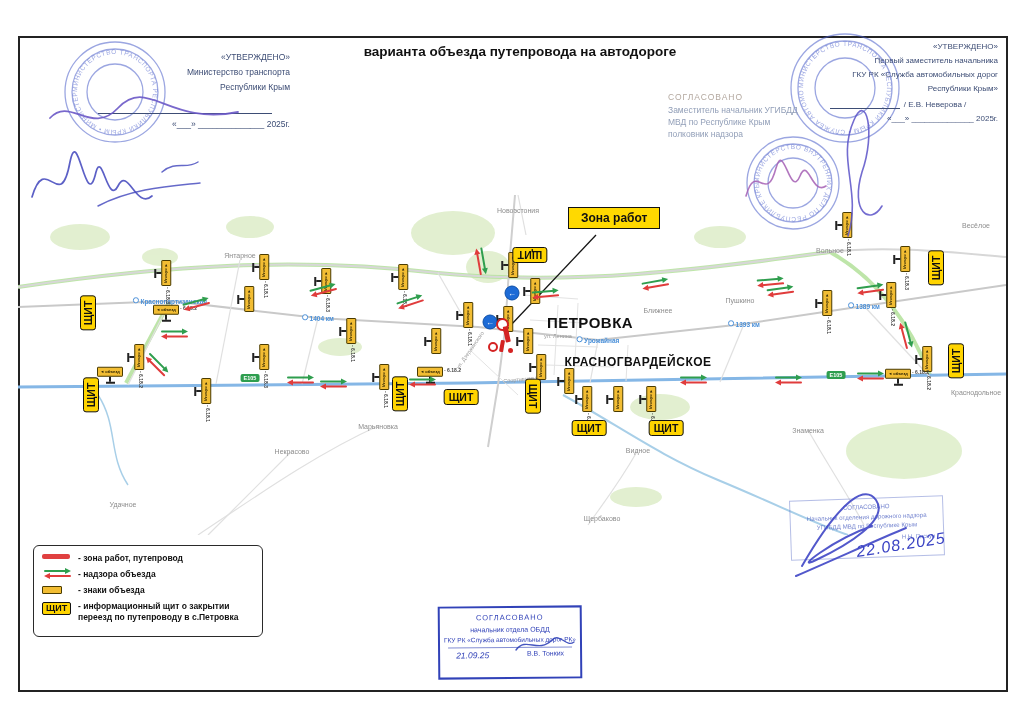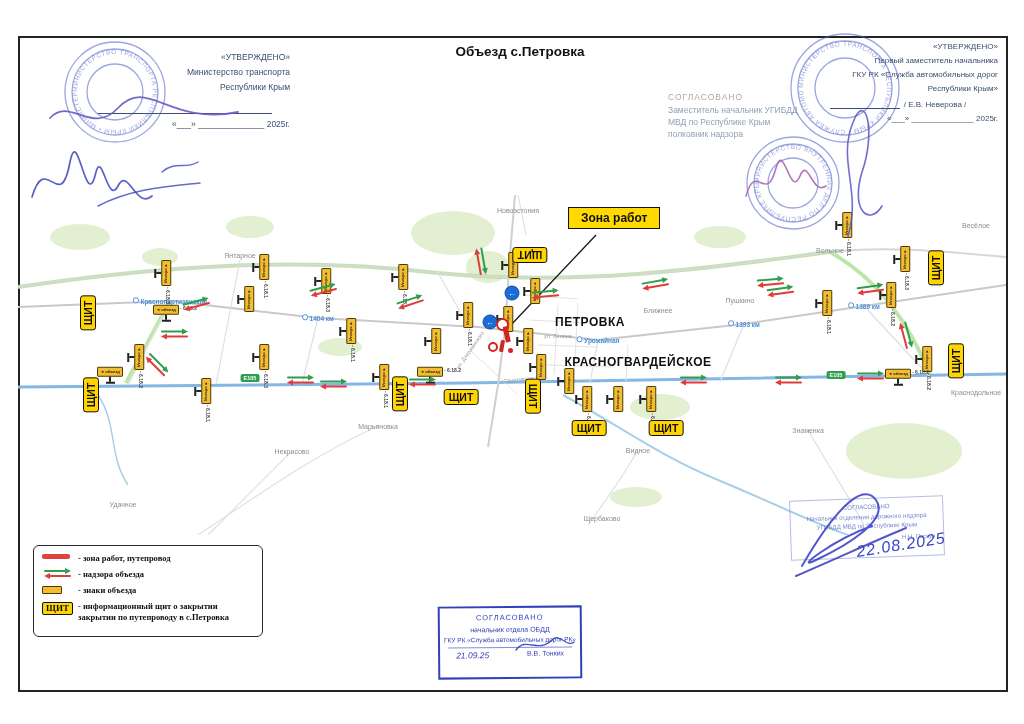--- a/index.html
+++ b/index.html
@@ -53,21 +53,21 @@
   .workzone{position:absolute;width:40px;height:52px;z-index:7;}
   .wz-ring{position:absolute;left:10px;top:4px;width:9px;height:9px;border:2.5px solid #d42323;border-radius:50%;background:#fff;}
   .wz-bar1{position:absolute;left:13px;top:18px;width:16px;height:4.5px;background:#d42323;transform:rotate(78deg);border-radius:1px;}
   .wz-bar2{position:absolute;left:10px;top:30px;width:12px;height:4px;background:#d42323;transform:rotate(100deg);border-radius:1px;}
   .wz-ring2{position:absolute;left:2px;top:28px;width:6px;height:6px;border:2px solid #d42323;border-radius:50%;background:#fff;}
   .wz-dot{position:absolute;left:22px;top:34px;width:5px;height:5px;background:#d42323;border-radius:50%;}
   
   .legend{position:absolute;left:33px;top:545px;width:212px;border:1.6px solid #2a2a2a;border-radius:6px;
           background:#fff;padding:7px 8px 8px 8px;z-index:10;}
   .legend .lt{font-size:12.5px;font-weight:bold;margin-bottom:7px;letter-spacing:.2px;}
-  .lrow{display:flex;align-items:flex-start;margin-bottom:5px;font-family:Liberation Serif, serif;}
+  .lrow{display:flex;align-items:flex-start;margin-bottom:5px;}
   .lic{width:36px;flex:0 0 36px;display:flex;align-items:center;justify-content:flex-start;padding-top:1px;}
   .ltxt{font-size:8.5px;font-weight:bold;line-height:1.3;}
   .ic-work{width:28px;height:5px;background:#e04040;border-radius:2px;}
   .ic-sign{width:18px;height:6px;background:#f2bd33;border:1px solid #4a3b00;border-radius:1px;}
   .ic-shield{background:#FFD400;border:1.6px solid #111;border-radius:2px;font-weight:bold;font-size:9px;
              line-height:11px;padding:0 3px;}
   .lic .arrowpair{position:relative;}
   
   .footer{position:absolute;left:38px;top:650px;z-index:10;font-weight:bold;font-size:10.5px;}
   .footer div{margin-bottom:4px;}
@@ -113,21 +113,21 @@
       <g>
         <circle cx="793" cy="183" r="46" fill="none" stroke="rgba(72,92,200,0.55)" stroke-width="1.3"></circle>
         <circle cx="793" cy="183" r="39" fill="none" stroke="rgba(72,92,200,0.55)" stroke-width="1.3"></circle>
         <circle cx="793" cy="183" r="25" fill="none" stroke="rgba(72,92,200,0.55)" stroke-width="1.3"></circle>
         <path id="ring2" d="M 759,183 A 34,34 0 1,1 827,183 A 34,34 0 1,1 759,183" fill="none"></path>
         <text font-size="6.5" fill="rgba(72,92,200,0.55)" letter-spacing=".6"><textPath href="#ring2">МИНИСТЕРСТВО ВНУТРЕННИХ ДЕЛ ПО РЕСПУБЛИКЕ КРЫМ • МВД •</textPath></text>
       </g>
     </svg>
 
   <div class="title">
-    <span class="t3">Объезд с.Петровка</span>
+    <span class="t2">варианта объезда путепровода на автодороге</span>
   </div>
 
   <div class="appr appr-left">
     <div>«УТВЕРЖДЕНО»</div>
     <div>Министерство транспорта</div>
     <div>Республики Крым</div>
     <div class="sigline"></div>
     <div>«___» ______________ 2025г.</div>
   </div>
 
@@ -224,21 +224,21 @@
         <div class="place" style="left: 620px; top: 255px; transform: translate(-50%, -50%);">Видное</div>
         <div class="place" style="left: 360px; top: 231px; transform: translate(-50%, -50%);">Марьяновка</div>
         <div class="place" style="left: 274px; top: 256px; transform: translate(-50%, -50%);">Некрасово</div>
         <div class="place" style="left: 584px; top: 323px; transform: translate(-50%, -50%);">Щербаково</div>
         <div class="place" style="left: 105px; top: 309px; transform: translate(-50%, -50%);">Удачное</div>
         <div class="station" style="left: 152px; top: 106px; transform: translate(-50%, -50%);"><span class="dot"></span>Краснопартизанская</div>
         <div class="station" style="left: 300px; top: 123px; transform: translate(-50%, -50%);"><span class="dot"></span>1404 км</div>
         <div class="station" style="left: 580px; top: 145px; transform: translate(-50%, -50%);"><span class="dot"></span>Урожайная</div>
         <div class="station" style="left: 726px; top: 129px; transform: translate(-50%, -50%);"><span class="dot"></span>1393 км</div>
         <div class="station" style="left: 846px; top: 111px; transform: translate(-50%, -50%);"><span class="dot"></span>1389 км</div>
-        <div class="town" style="font-size: 12px; left: 572px; top: 127px; transform: translate(-50%, -50%);">ПЕТРОВКА</div>
+        <div class="town" style="font-size: 15px; left: 572px; top: 127px; transform: translate(-50%, -50%);">ПЕТРОВКА</div>
         <div class="town" style="font-size: 12px; left: 620px; top: 167px; transform: translate(-50%, -50%);">КРАСНОГВАРДЕЙСКОЕ</div>
         <div class="street" style="left: 540px; top: 141px; transform: translate(-50%, -50%);">ул. Ленина</div>
         <div class="street" style="left: 452px; top: 155px; transform: translate(-50%, -50%) rotate(-55deg);">ул. Дзержинского</div>
         <div class="street" style="left: 505px; top: 184px; transform: translate(-50%, -50%) rotate(-6deg);">Спортивная ул.</div>
         <div class="shield" style="left: 70px; top: 118px; transform: translate(-50%, -50%) rotate(-90deg);">ЩИТ</div>
         <div class="shield" style="left: 73px; top: 200px; transform: translate(-50%, -50%) rotate(-90deg);">ЩИТ</div>
         <div class="shield" style="left: 382px; top: 199px; transform: translate(-50%, -50%) rotate(-90deg);">ЩИТ</div>
         <div class="shield" style="left: 512px; top: 60px; transform: translate(-50%, -50%) rotate(180deg);">ЩИТ</div>
         <div class="shield" style="left: 515px; top: 201px; transform: translate(-50%, -50%) rotate(90deg);">ЩИТ</div>
         <div class="shield" style="left: 443px; top: 202px; transform: translate(-50%, -50%);">ЩИТ</div>
@@ -524,21 +524,21 @@
           <span class="ic-sign"></span>
         </span>
       <span class="ltxt">- знаки объезда</span>
     </div>
     <div class="lrow">
       <span class="lic">
           <span class="ic-shield">ЩИТ</span>
         </span>
       <span class="ltxt">
         <span>- информационный щит о закрытии</span><br>
-        <span>закрытии по путепроводу в с.Петровка</span>
+        <span>переезд по путепроводу в с.Петровка</span>
       </span>
     </div>
   </div>
 
 
   <div class="bcstamp">
     <div class="b1">СОГЛАСОВАНО</div>
     <div class="b2">начальник отдела ОБДД</div>
     <div class="b3">ГКУ РК «Служба автомобильных дорог РК»</div>
     <div class="brow">

